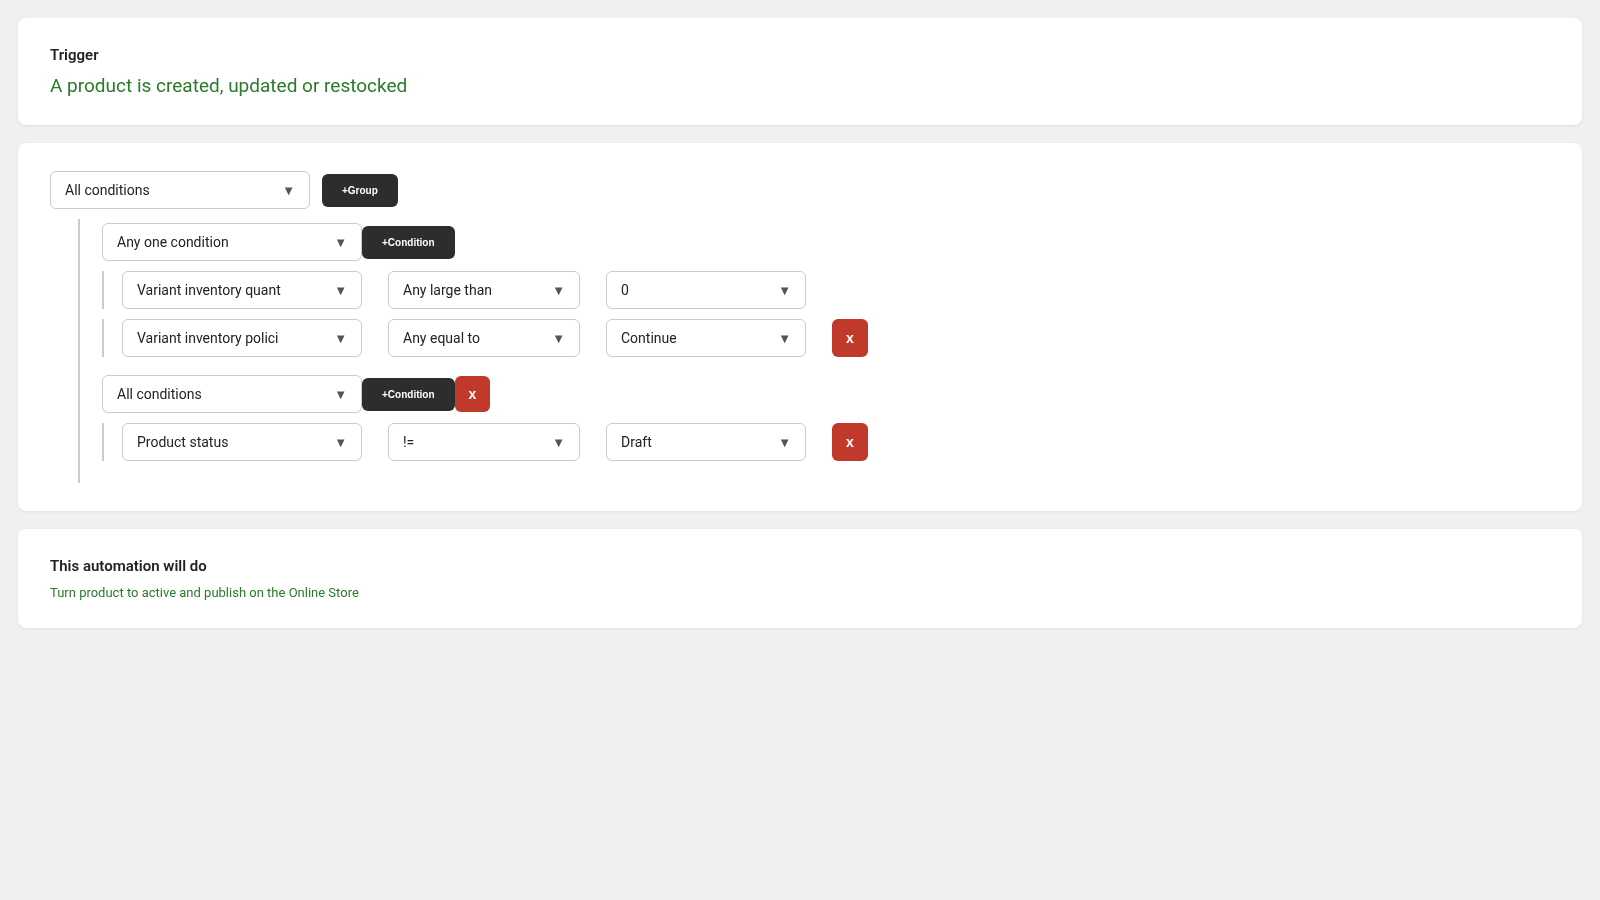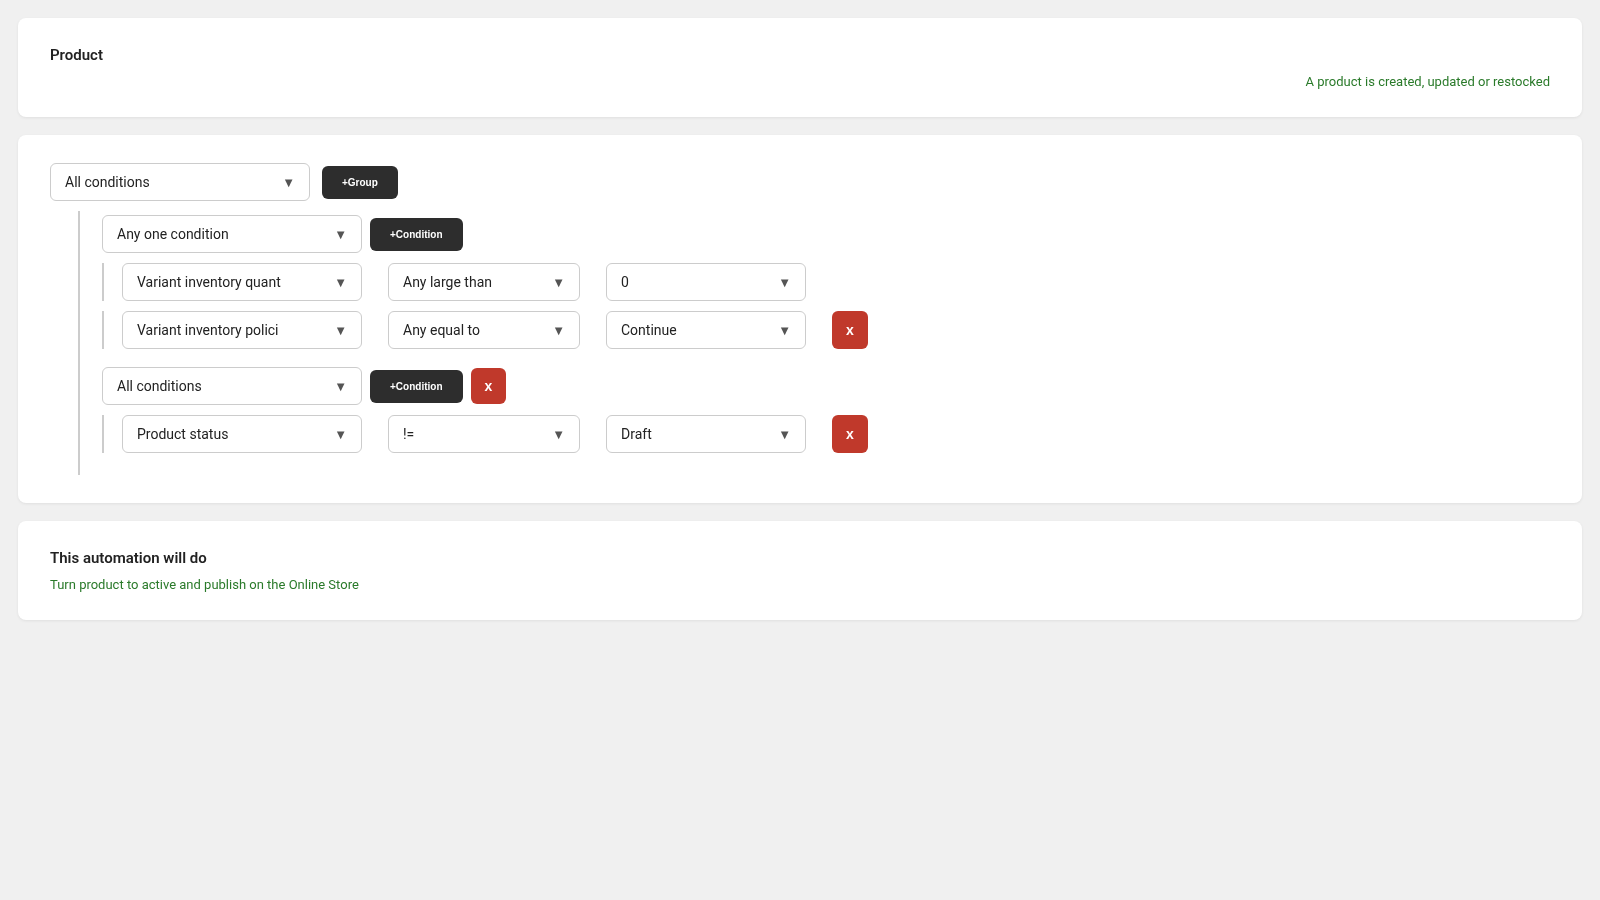--- a/index.html
+++ b/index.html
@@ -18,22 +18,21 @@
       box-shadow: 0 1px 3px rgba(0,0,0,0.07);
     }
     .card-title {
       font-size: 15px;
       font-weight: 600;
       color: #222;
       margin-bottom: 10px;
     }
     .trigger-text {
       color: #2a7a2a;
-      font-size: 13px;
-      text-align: right;
+      font-size: 19px;
     }
     .section-title {
       font-size: 18px;
       font-weight: 700;
       color: #111;
       margin-bottom: 22px;
     }
     .top-row {
       display: flex;
       align-items: center;
@@ -85,21 +84,21 @@
       padding-left: 22px;
       padding-top: 4px;
       padding-bottom: 4px;
     }
     .group-block {
       margin-bottom: 18px;
     }
     .group-header {
       display: flex;
       align-items: center;
-      gap: 8px;
+      gap: 0;
       margin-bottom: 10px;
     }
     .condition-row {
       display: flex;
       gap: 26px;
       margin-bottom: 10px;
       border-left: 2.5px solid #ccc;
       padding-left: 18px;
       margin-left: 0;
     }
@@ -124,21 +123,21 @@
     .automation-text {
       color: #2a7a2a;
       font-size: 13px;
       margin-top: 8px;
     }
   </style>
 </head>
 <body>
 
 <div class="card">
-  <div class="card-title">Product</div>
+  <div class="card-title">Trigger</div>
   <div class="trigger-text">A product is created, updated or restocked</div>
 </div>
 
 <div class="card">
 
   <div class="top-row">
     <div class="select-box all-conditions-select">
       <span>All conditions</span>
       <span class="chevron">▼</span>
     </div>

